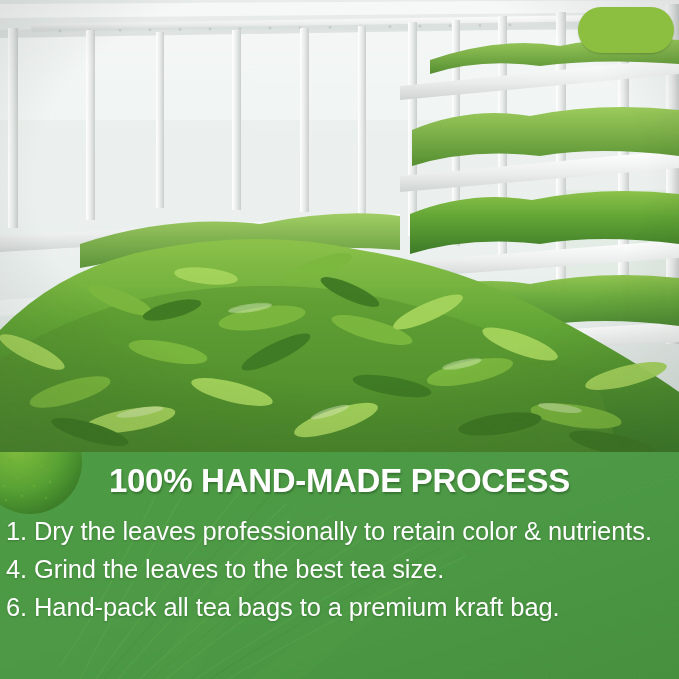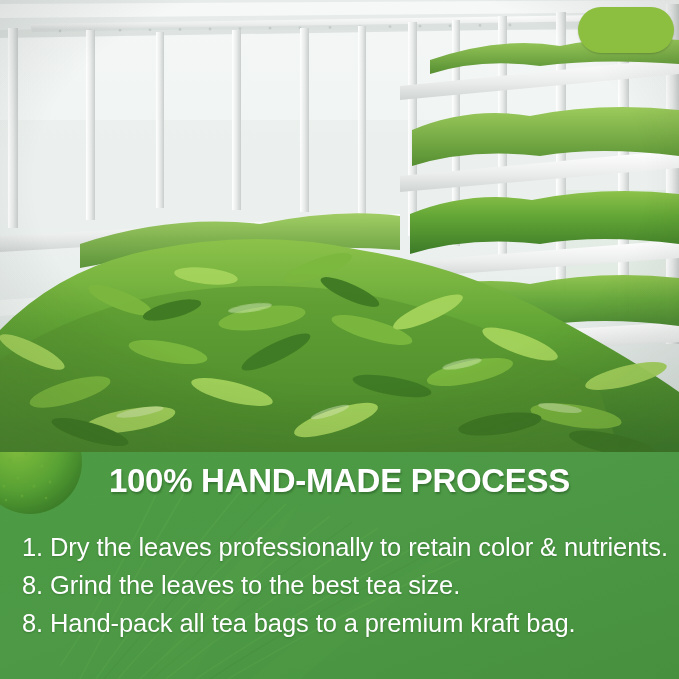--- a/index.html
+++ b/index.html
@@ -61,21 +61,21 @@
     font-weight:bold;
     font-size:33px;
     letter-spacing:-0.3px;
     text-shadow:1px 2px 2px rgba(20,60,20,.38);
     white-space:nowrap;
   }
 
   .steps{
     position:absolute;
     left:6px;right:4px;top:60px;
-    margin:16px;padding:0;list-style:none;
+    margin:0;padding:0;list-style:none;
   }
   .step{
     color:#ffffff;
     font-size:25.5px;
     line-height:38px;
     letter-spacing:-0.1px;
     white-space:nowrap;
     text-shadow:0 1px 2px rgba(20,60,20,.30);
   }
 </style>
@@ -303,19 +303,19 @@
         <path d="M150 227 Q200 140 300 50 Q240 150 190 227 Z"></path>
         <path d="M250 227 Q330 160 470 88 Q360 176 300 227 Z"></path>
       </g>
       <rect x="0" y="0" width="679" height="227" fill="#3f8a38" opacity=".04"></rect>
     </svg>
 
     <div class="panel-inner">
       <div class="headline">100% HAND-MADE PROCESS</div>
       <ul class="steps">
         <li class="step">1. Dry the leaves professionally to retain color &amp; nutrients.</li>
-        <li class="step">8. Grind the leaves to the best tea size.</li>
-        <li class="step">8. Hand-pack all tea bags to a premium kraft bag.</li>
+        <li class="step">4. Grind the leaves to the best tea size.</li>
+        <li class="step">6. Hand-pack all tea bags to a premium kraft bag.</li>
       </ul>
     </div>
   </div>
 
 </div>
 
 </body></html>

